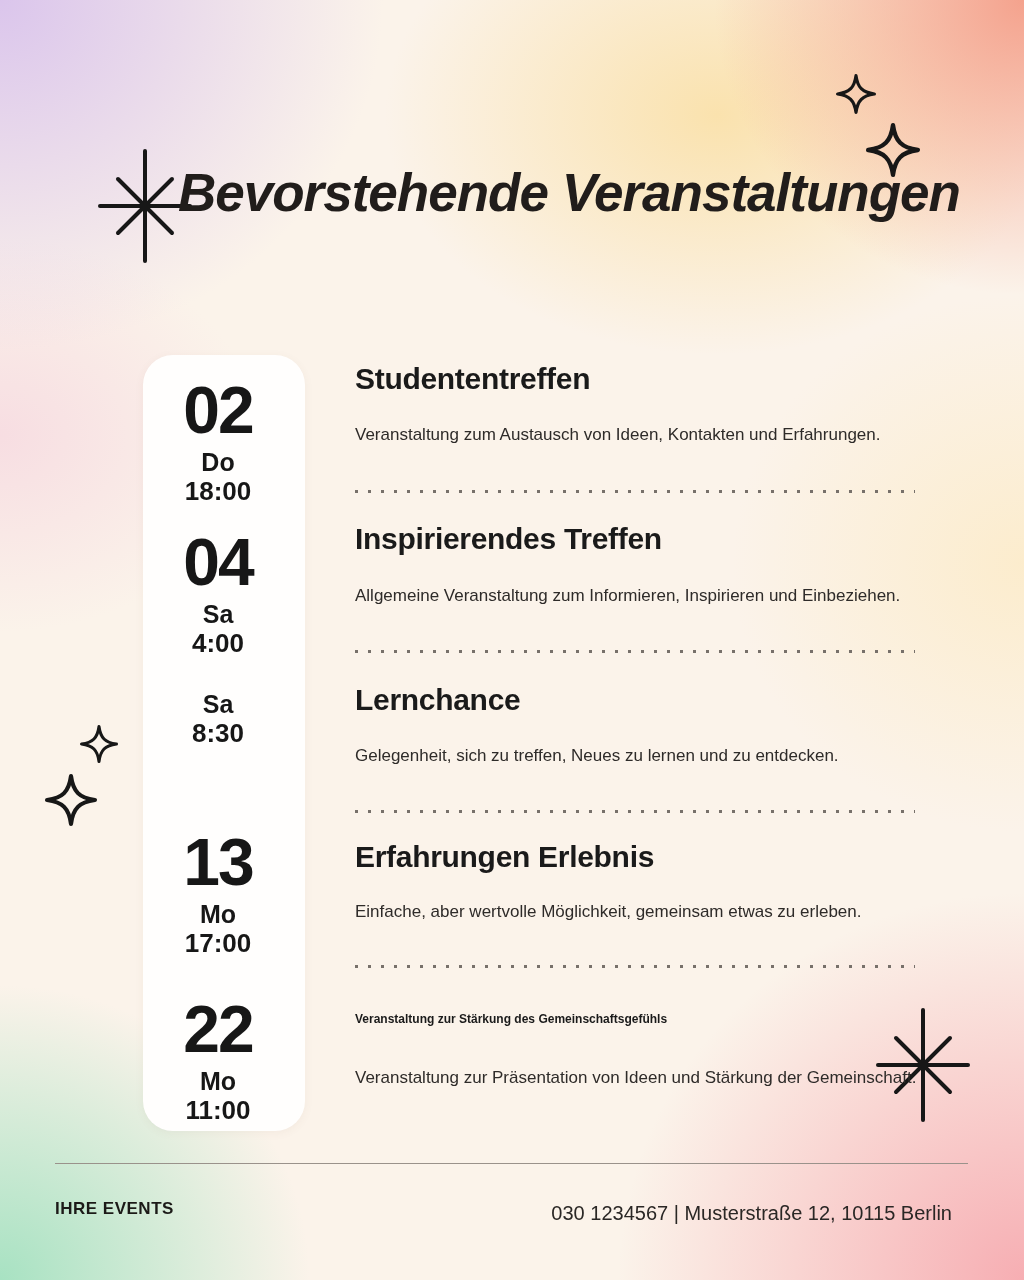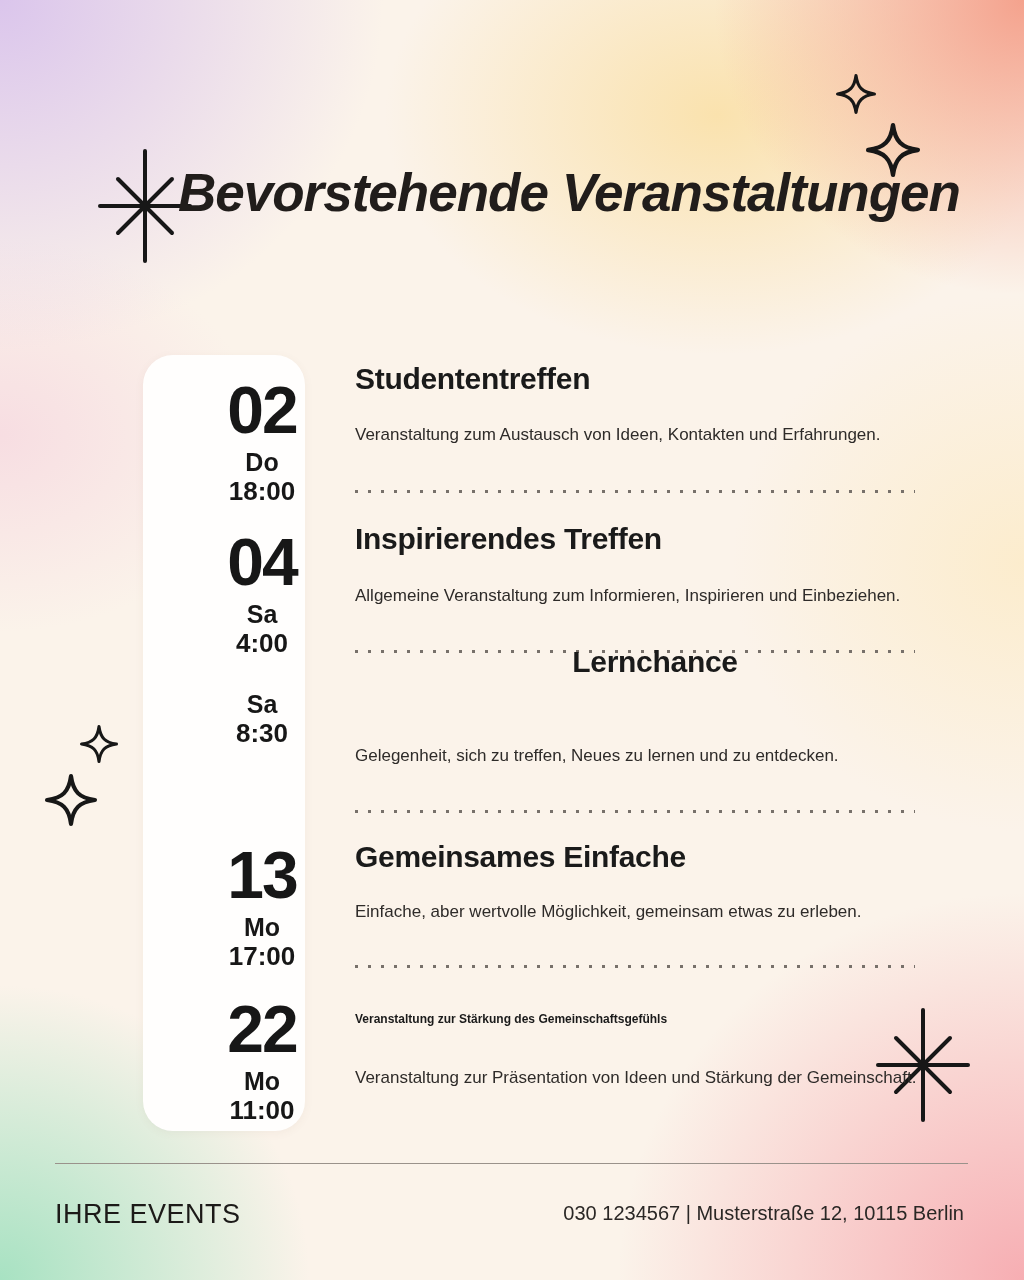--- a/index.html
+++ b/index.html
@@ -19,44 +19,44 @@
   .title{
     position:absolute;left:178px;top:126px;
     font-size:53px;font-weight:700;font-style:italic;
     letter-spacing:-1px;color:#211d1b;white-space:nowrap;
   }
   .date-card{
     position:absolute;left:143px;top:355px;width:162px;height:776px;
     background:#fffefd;border-radius:30px;
     box-shadow:0 2px 10px rgba(120,90,70,.06);
   }
-  .date-block{position:absolute;left:0;width:150px;text-align:center;color:#171717;padding-left:44px;}
+  .date-block{position:absolute;left:0;width:150px;text-align:center;color:#171717;}
   .date-num{font-size:66px;font-weight:700;letter-spacing:-2px;line-height:1;}
   .date-wd{font-size:25px;font-weight:700;margin-top:5px;line-height:1.15;}
   .date-time{font-size:26px;font-weight:700;line-height:1.15;}
   .event-title{
     position:absolute;left:355px;width:600px;
     font-size:30px;font-weight:700;color:#1a1a1a;letter-spacing:-.3px;white-space:nowrap;
   }
   .event-title.small{font-size:12px;letter-spacing:0;}
   .event-desc{
     position:absolute;left:355px;width:600px;
     font-size:17px;font-weight:400;color:#2e2b29;white-space:nowrap;
   }
   .dotted{
     position:absolute;left:355px;width:560px;height:3px;
     background-image:repeating-linear-gradient(90deg,#77706a 0px,#77706a 3px,transparent 3px,transparent 13px);
   }
   .footer-line{position:absolute;left:55px;top:1163px;width:913px;height:1px;background:#9a928b;}
   .footer-brand{
     position:absolute;left:55px;top:1199px;
-    font-size:27px;font-weight:400;color:#1c1a18;letter-spacing:.5px;
+    font-size:17px;font-weight:700;color:#1c1a18;letter-spacing:.5px;
   }
   .footer-contact{
-    position:absolute;right:60px;top:1202px;
+    position:absolute;right:72px;top:1202px;
     font-size:20px;font-weight:400;color:#2a2725;text-align:right;white-space:nowrap;
   }
   .deco{position:absolute;}
   .deco svg{display:block;}
 </style>
 </head>
 <body>
 
 <div class="poster">
 
@@ -110,45 +110,45 @@
     </div>
     <div class="date-block" style="top:174px;">
       <div class="date-num">04</div>
       <div class="date-wd">Sa</div>
       <div class="date-time">4:00</div>
     </div>
     <div class="date-block" style="top:330px;">
       <div class="date-wd">Sa</div>
       <div class="date-time">8:30</div>
     </div>
-    <div class="date-block" style="top:487px;">
+    <div class="date-block" style="top:474px;">
       <div class="date-num">13</div>
       <div class="date-wd">Mo</div>
       <div class="date-time">17:00</div>
     </div>
     <div class="date-block" style="top:641px;">
       <div class="date-num">22</div>
       <div class="date-wd">Mo</div>
       <div class="date-time">11:00</div>
     </div>
   </div>
 
   <div class="event-title" style="top:362px;">Studententreffen</div>
   <div class="event-desc" style="top:425px;">Veranstaltung zum Austausch von Ideen, Kontakten und Erfahrungen.</div>
   <div class="dotted" style="top:490px;"></div>
 
   <div class="event-title" style="top:522px;">Inspirierendes Treffen</div>
   <div class="event-desc" style="top:586px;">Allgemeine Veranstaltung zum Informieren, Inspirieren und Einbeziehen.</div>
   <div class="dotted" style="top:650px;"></div>
 
-  <div class="event-title" style="top:645px;text-align:center;">Lernchance</div>
+  <div class="event-title" style="top:683px;">Lernchance</div>
   <div class="event-desc" style="top:746px;">Gelegenheit, sich zu treffen, Neues zu lernen und zu entdecken.</div>
   <div class="dotted" style="top:810px;"></div>
 
-  <div class="event-title" style="top:840px;">Gemeinsames Einfache</div>
+  <div class="event-title" style="top:840px;">Erfahrungen Erlebnis</div>
   <div class="event-desc" style="top:902px;">Einfache, aber wertvolle Möglichkeit, gemeinsam etwas zu erleben.</div>
   <div class="dotted" style="top:965px;"></div>
 
   <div class="event-title small" style="top:1012px;">Veranstaltung zur Stärkung des Gemeinschaftsgefühls</div>
   <div class="event-desc" style="top:1068px;">Veranstaltung zur Präsentation von Ideen und Stärkung der Gemeinschaft.</div>
 
   <div class="footer-line"></div>
   <div class="footer-brand">IHRE EVENTS</div>
   <div class="footer-contact">030 1234567 | Musterstraße 12, 10115 Berlin</div>
 

